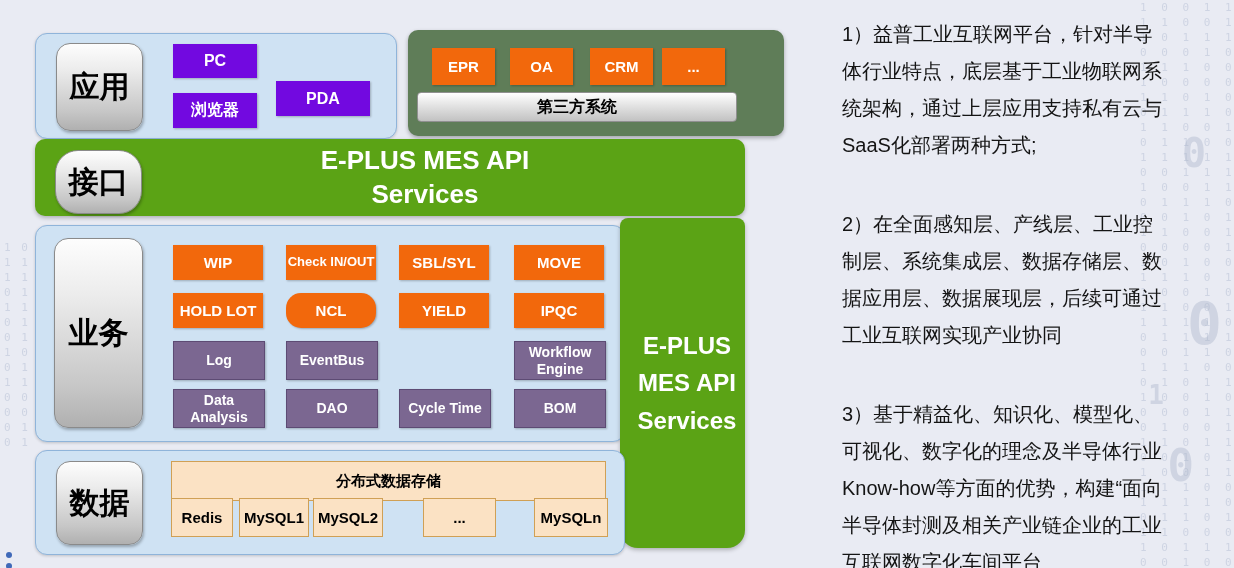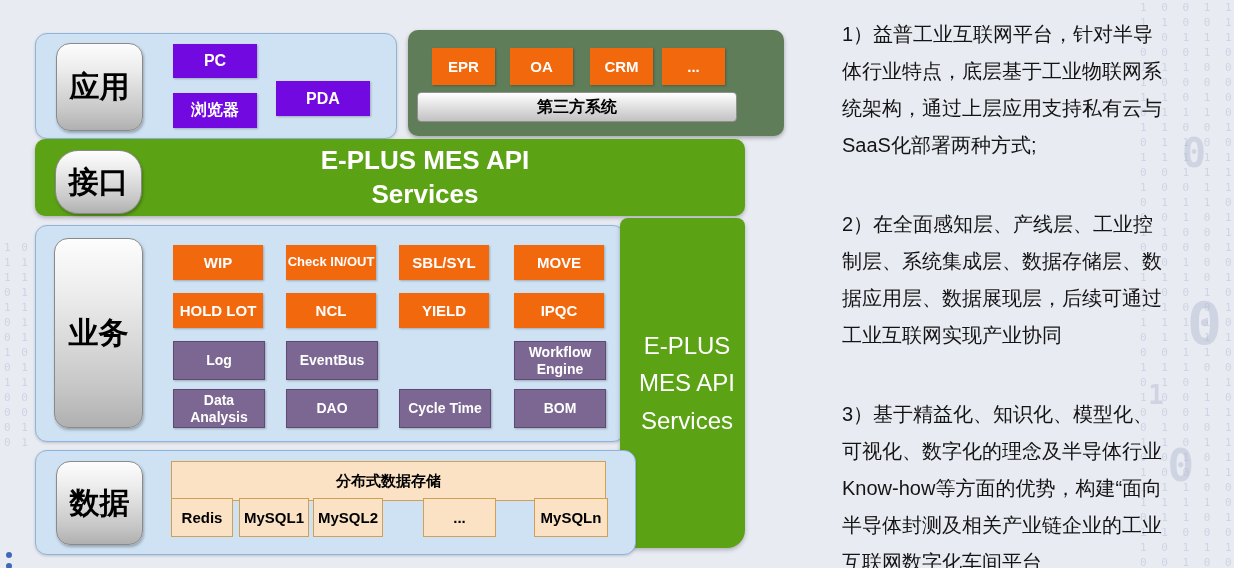--- a/index.html
+++ b/index.html
@@ -68,21 +68,21 @@
     text-align:center;color:#fff;font-weight:bold;font-size:26px;line-height:1.3;
     margin-left:70px;
   }
   #api-sidebar{
     position:absolute;left:620px;top:218px;width:125px;height:330px;
     background:#5ba315;border-radius:8px 8px 18px 18px;
     box-shadow:0 2px 4px rgba(0,0,0,.25);
     display:flex;align-items:center;justify-content:center;
   }
   #api-sidebar-title{
-    text-align:center;color:#fff;font-weight:normal;font-size:24px;line-height:1.55;margin-left:9px;
+    text-align:center;color:#fff;font-weight:bold;font-size:24px;line-height:1.55;margin-left:9px;
   }
   
   #notes{
     position:absolute;left:842px;top:16px;width:322px;
     font-size:20px;color:#141414;line-height:37px;
   }
   #notes p{margin:0 0 42px 0;}
 </style>
 </head>
 <body>
@@ -207,21 +207,21 @@
     <div class="box orange" style="left:363px;top:19px;width:90px;height:35px;">
         <span>SBL/SYL</span>
       </div>
     <div class="box orange" style="left:478px;top:19px;width:90px;height:35px;">
         <span>MOVE</span>
       </div>
 
     <div class="box orange" style="left:137px;top:67px;width:90px;height:35px;">
         <span>HOLD LOT</span>
       </div>
-    <div class="box orange" style="left:250px;top:67px;width:90px;height:35px;">
+    <div class="box orange" style="left:250px;top:67px;width:90px;height:35px;border-radius:15px;">
         <span>NCL</span>
       </div>
     <div class="box orange" style="left:363px;top:67px;width:90px;height:35px;">
         <span>YIELD</span>
       </div>
     <div class="box orange" style="left:478px;top:67px;width:90px;height:35px;">
         <span>IPQC</span>
       </div>
 
     <div class="box mpurple" style="left:137px;top:115px;width:90px;height:37px;">
@@ -249,21 +249,21 @@
   </div>
 
   <div id="api-sidebar">
     <div id="api-sidebar-title">
       <div>E-PLUS</div>
       <div>MES API</div>
       <div>Services</div>
     </div>
   </div>
 
-  <div class="panel" style="left:35px;top:450px;width:588px;height:103px;padding-left:11px;">
+  <div class="panel" style="left:35px;top:450px;width:588px;height:103px;">
     <div class="layer-label" style="left:20px;top:10px;width:85px;height:82px;">
       <span>数据</span>
     </div>
     <div class="box peach" style="left:135px;top:10px;width:433px;height:38px;font-weight:bold;">
         <span>分布式数据存储</span>
       </div>
     <div class="box peach" style="left:135px;top:47px;width:60px;height:37px;">
         <span>Redis</span>
       </div>
     <div class="box peach" style="left:203px;top:47px;width:68px;height:37px;">

